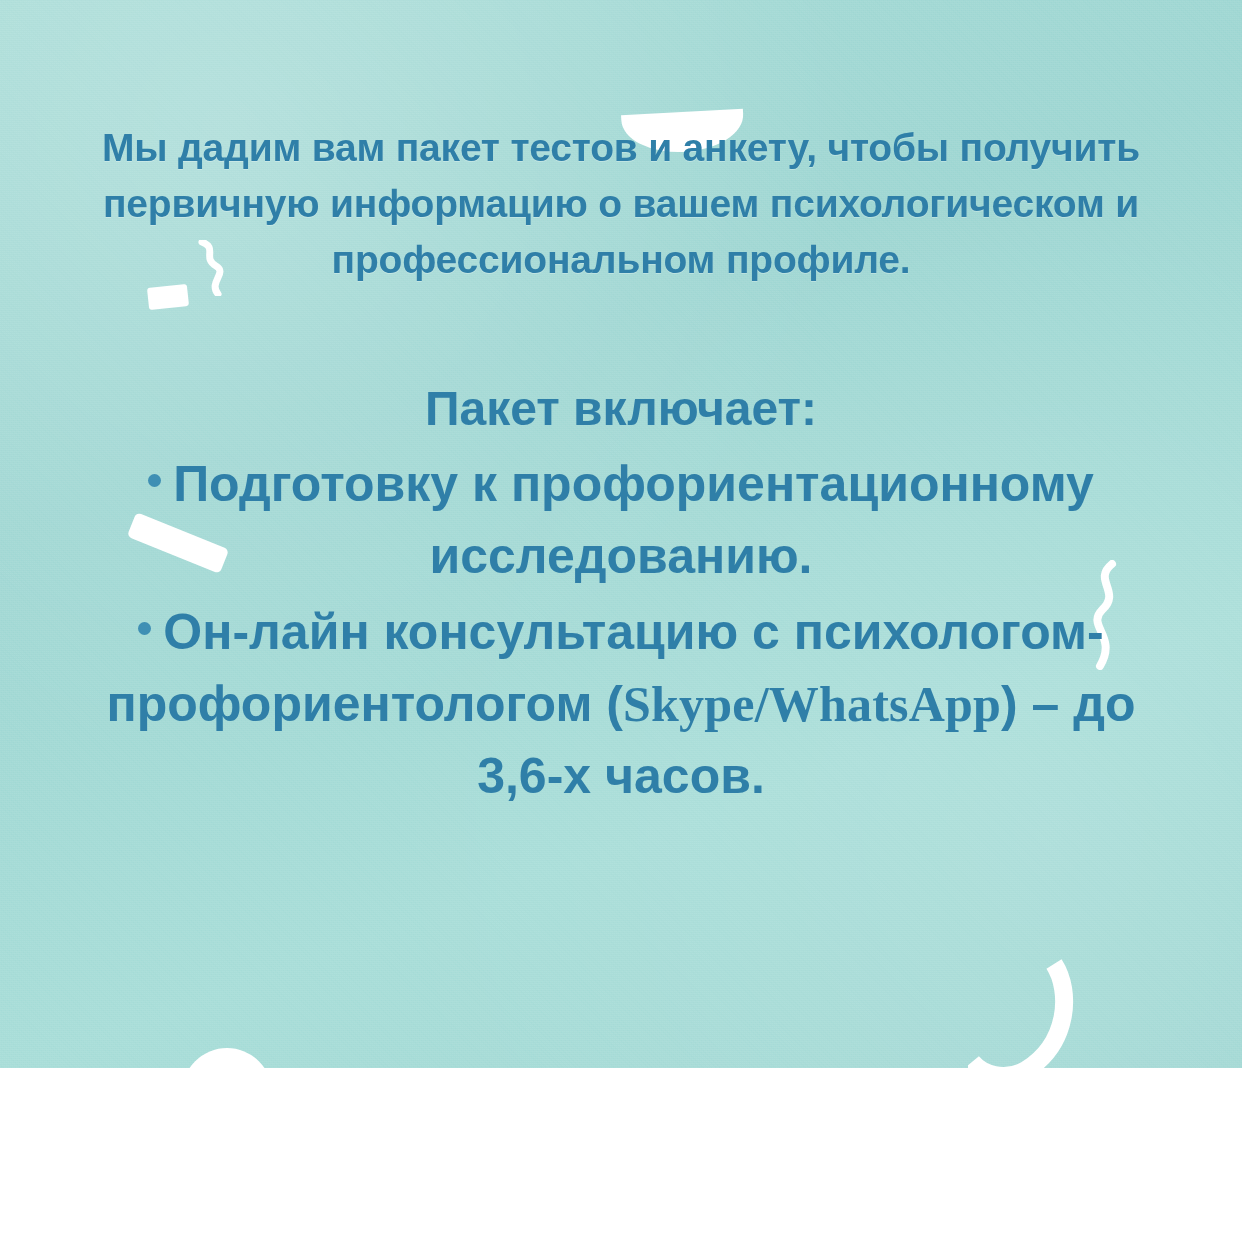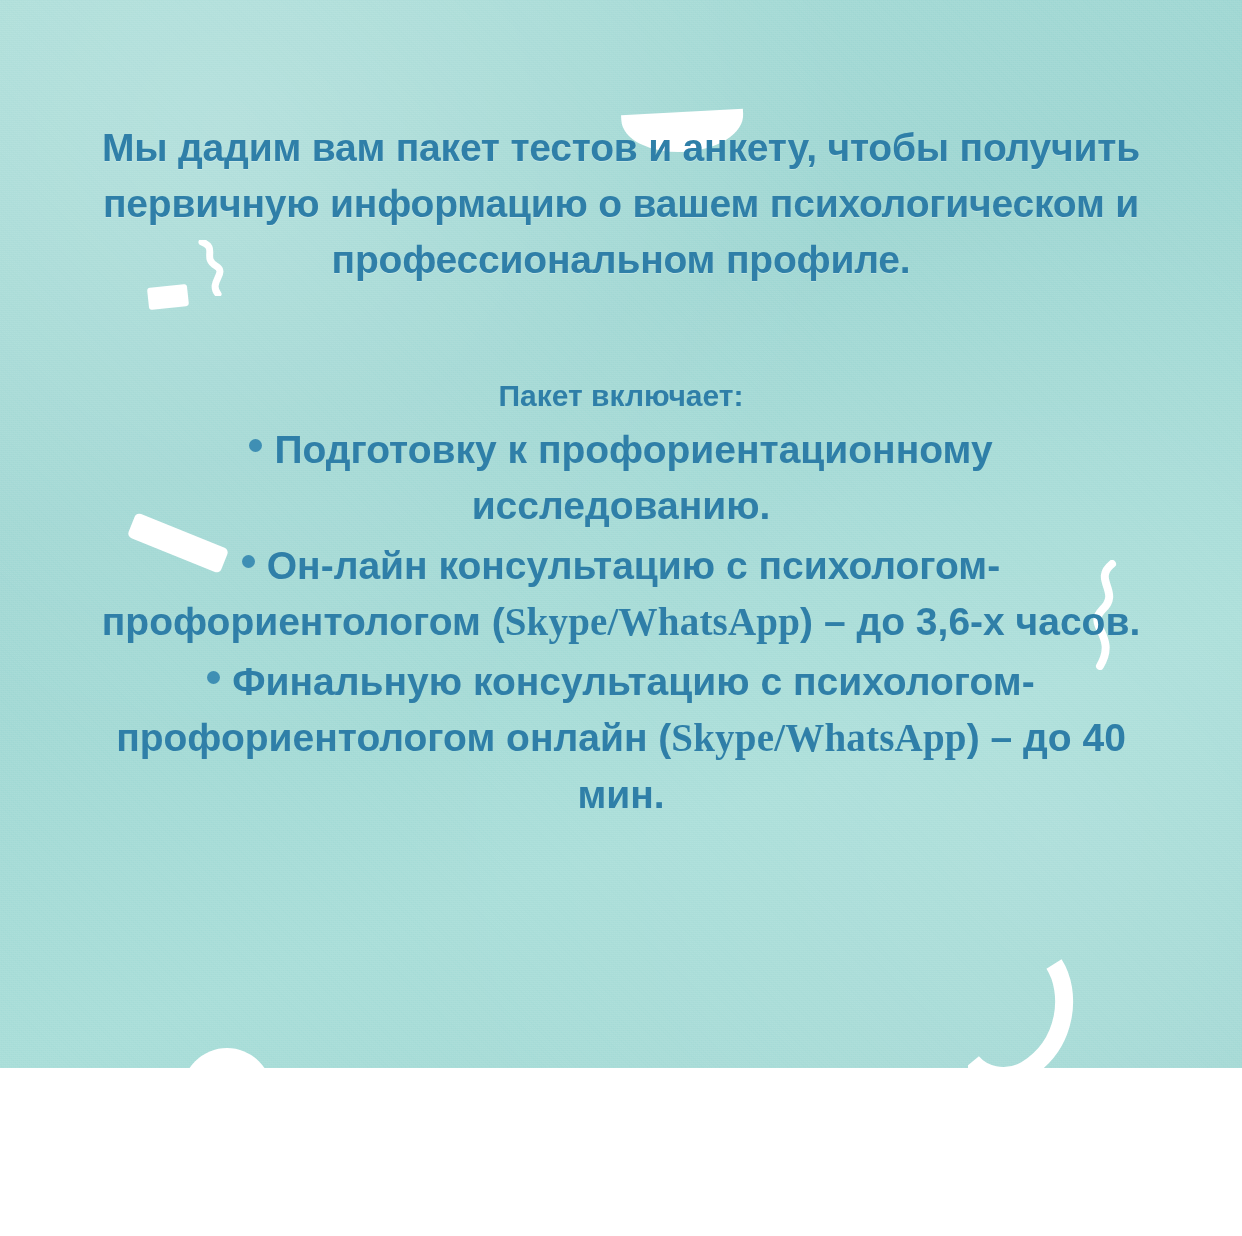--- a/index.html
+++ b/index.html
@@ -120,34 +120,34 @@
     line-height: 1.44;
     font-weight: 700;
     letter-spacing: -0.2px;
     color: #2f7fa8;
     text-shadow: 0 1px 0 rgba(255,255,255,0.25);
   }
 
   .para.intro { margin: 0 0 86px 0; }
 
   .pkg-title {
-    font-size: 30px;
+    font-size: 48px;
     font-weight: 700;
     line-height: 1.44;
     margin: 0 0 4px 0;
     color: #2f7fa8;
   }
 
   ul.pkg-list {
     list-style: none;
     margin: 0;
     padding: 0;
   }
   ul.pkg-list li {
-    font-size: 39px;
+    font-size: 50px;
     font-weight: 700;
     line-height: 1.44;
     color: #2f7fa8;
     margin: 0 0 4px 0;
     text-align: center;
   }
   .dot {
     display: inline-block;
     width: 13px; height: 13px;
     border-radius: 50%;
@@ -205,20 +205,17 @@
 
     <p class="pkg-title">Пакет включает:</p>
 
     <ul class="pkg-list">
       <li>
         <span class="dot"></span><span>Подготовку к профориентационному исследованию.</span>
       </li>
       <li>
         <span class="dot"></span><span>Он-лайн консультацию с психологом-профориентологом (</span><span class="serif">Skype/WhatsApp</span><span>) – до 3,6-х часов.</span>
       </li>
-      <li>
-        <span class="dot"></span><span>Финальную консультацию с психологом-профориентологом онлайн (</span><span class="serif">Skype/WhatsApp</span><span>) – до 40 мин.</span>
-      </li>
     </ul>
 
 
   </div>
 </div>
 
 </body></html>

